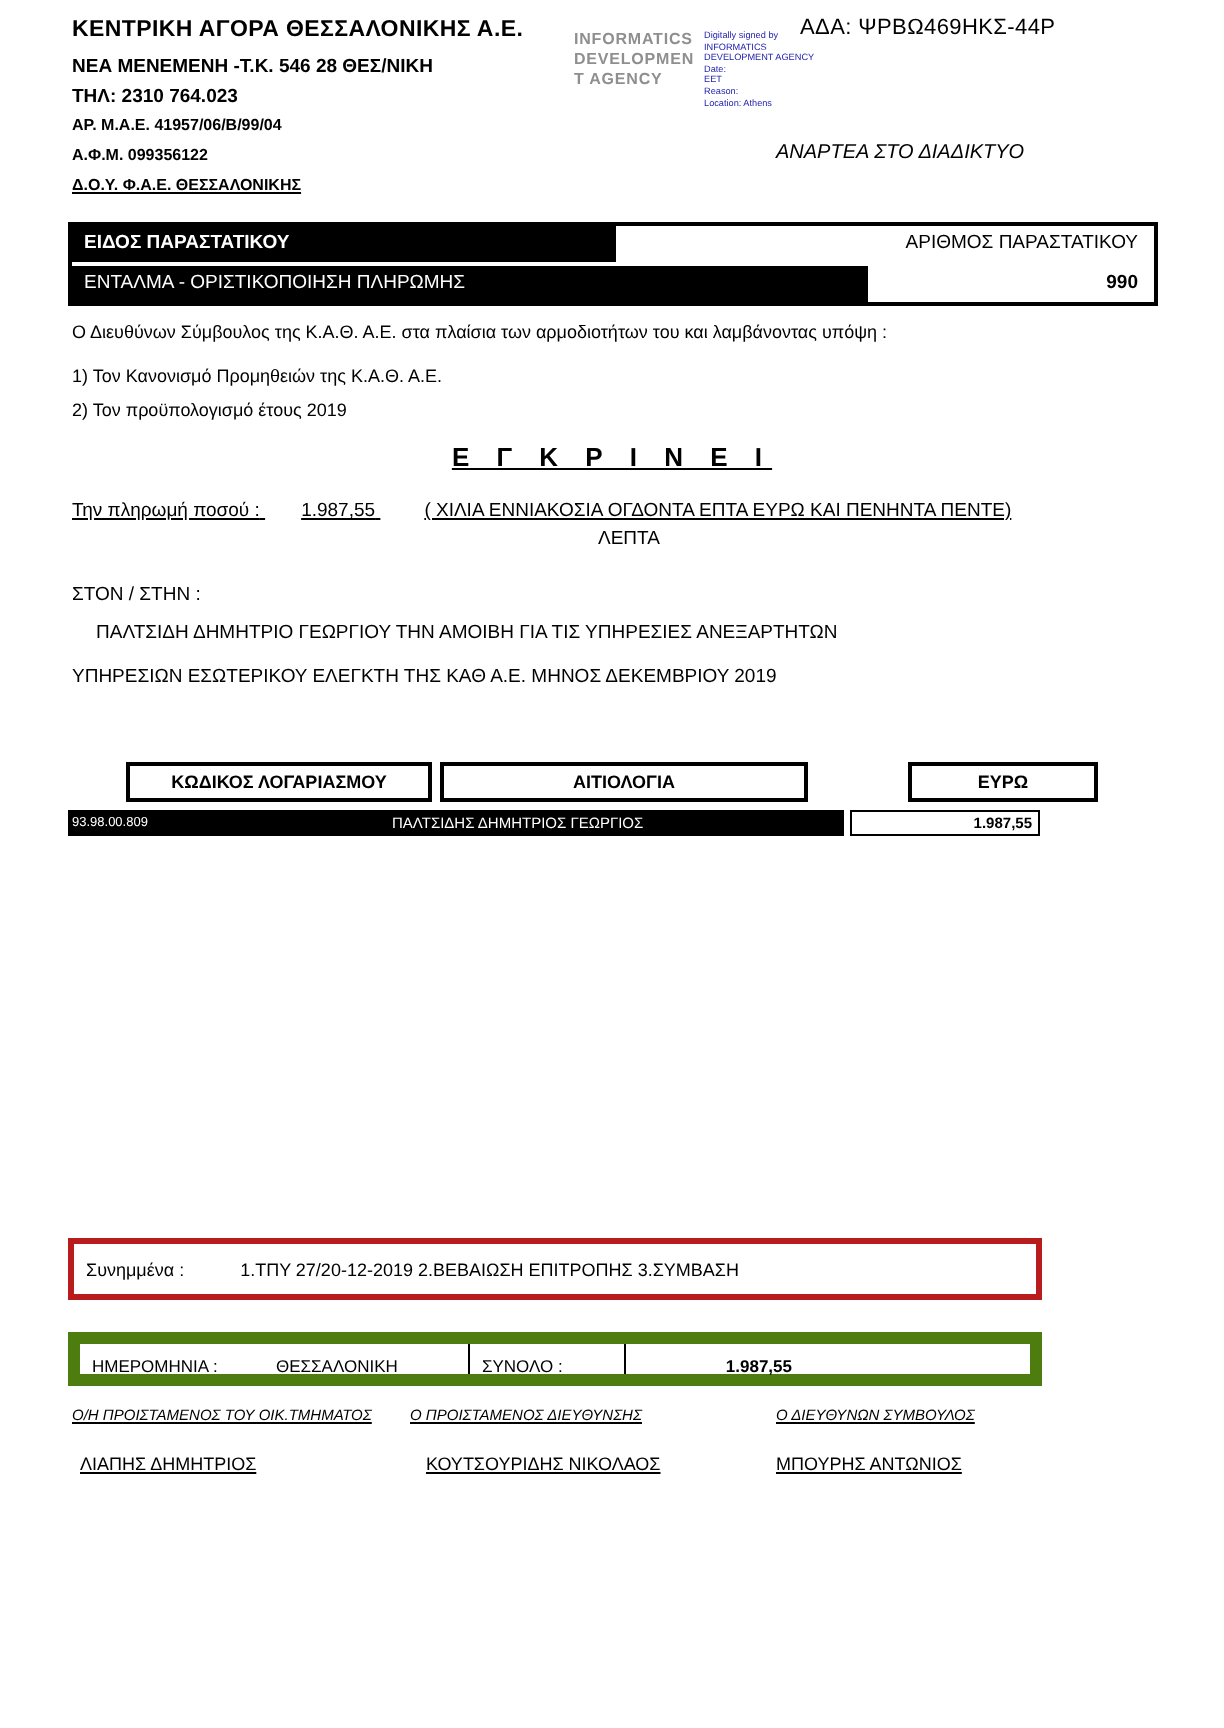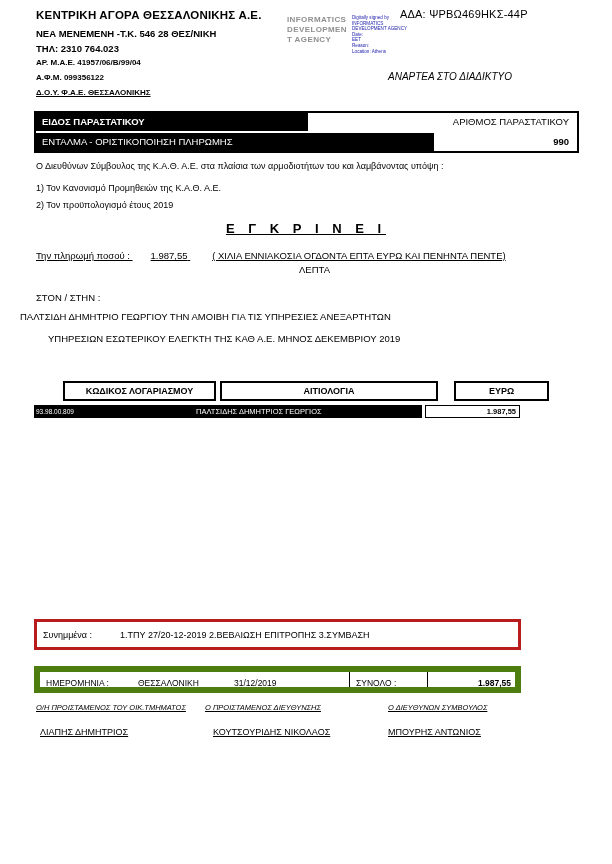--- a/index.html
+++ b/index.html
@@ -43,28 +43,28 @@
   .intro { left:36px; top:161px; }
   .item1 { left:36px; top:183px; }
   .item2 { left:36px; top:200px; }
   .approve { left:0; top:221px; width:100%; text-align:center; font-size:13px; font-weight:bold;
              text-decoration:underline; letter-spacing:5px; }
   .payline { left:36px; top:250px;text-decoration:underline; }
   .payline .amt   { margin-left:18px; }
   .payline .words { margin-left:22px; }
   .lepta { left:299px; top:264px; }
   .ton { left:36px; top:292px; }
-  .to1 { left:20px; top:311px; }
-  .to2 { left:36px; top:333px;margin-left:12px; }
+  .to1 { left:48px; top:311px; }
+  .to2 { left:36px; top:333px; }
 
   
   .ath { position:absolute; border:2px solid #000; height:20px; line-height:16px; text-align:center;
          font-size:9px; font-weight:bold; background:#fff;margin-left:29px; }
   .ath1 { left:34px;  top:381px; width:153px; }
-  .ath2 { left:191px; top:381px; width:218px; }
+  .ath2 { left:191px; top:381px; width:184px; }
   .ath3 { left:425px; top:381px; width:95px; }
   .arow-black { left:34px; top:405px; width:388px; height:13px; background:#000; color:#fff; }
   .arow-black .code { position:absolute; left:2px;  top:0; font-size:6.5px; line-height:13px; }
   .arow-black .desc { position:absolute; left:162px; top:0; font-size:7.5px; line-height:13px; }
   .arow-amt { left:425px; top:405px; width:95px; height:13px; border:1px solid #000;
               font-size:7.5px; line-height:11px; text-align:right; padding-right:3px; font-weight:bold; }
 
   
   .attach { left:34px; top:619px; width:487px; height:31px; border:3px solid #b91c1c;
             display:flex; align-items:center; font-size:9px; }
@@ -159,21 +159,20 @@
   <div class="abs arow-amt">1.987,55</div>
 
   <div class="abs attach">
     <span class="lbl">Συνημμένα :</span>
     <span class="val">1.ΤΠΥ 27/20-12-2019  2.ΒΕΒΑΙΩΣΗ ΕΠΙΤΡΟΠΗΣ  3.ΣΥΜΒΑΣΗ</span>
   </div>
 
   <div class="abs datebox">
     <span class="db-date-lbl">ΗΜΕΡΟΜΗΝΙΑ :</span>
     <span class="db-place">ΘΕΣΣΑΛΟΝΙΚΗ</span>
-    <span class="db-dval">31/12/2019</span>
     <span class="db-total-lbl">ΣΥΝΟΛΟ :</span>
     <span class="db-amt">1.987,55</span>
   </div>
 
   <div class="sig-title st1">Ο/Η ΠΡΟΙΣΤΑΜΕΝΟΣ ΤΟΥ ΟΙΚ.ΤΜΗΜΑΤΟΣ</div>
   <div class="sig-title st2">Ο ΠΡΟΙΣΤΑΜΕΝΟΣ ΔΙΕΥΘΥΝΣΗΣ</div>
   <div class="sig-title st3">Ο ΔΙΕΥΘΥΝΩΝ ΣΥΜΒΟΥΛΟΣ</div>
 
   <div class="sig-name sn1">ΛΙΑΠΗΣ ΔΗΜΗΤΡΙΟΣ</div>
   <div class="sig-name sn2">ΚΟΥΤΣΟΥΡΙΔΗΣ ΝΙΚΟΛΑΟΣ</div>

